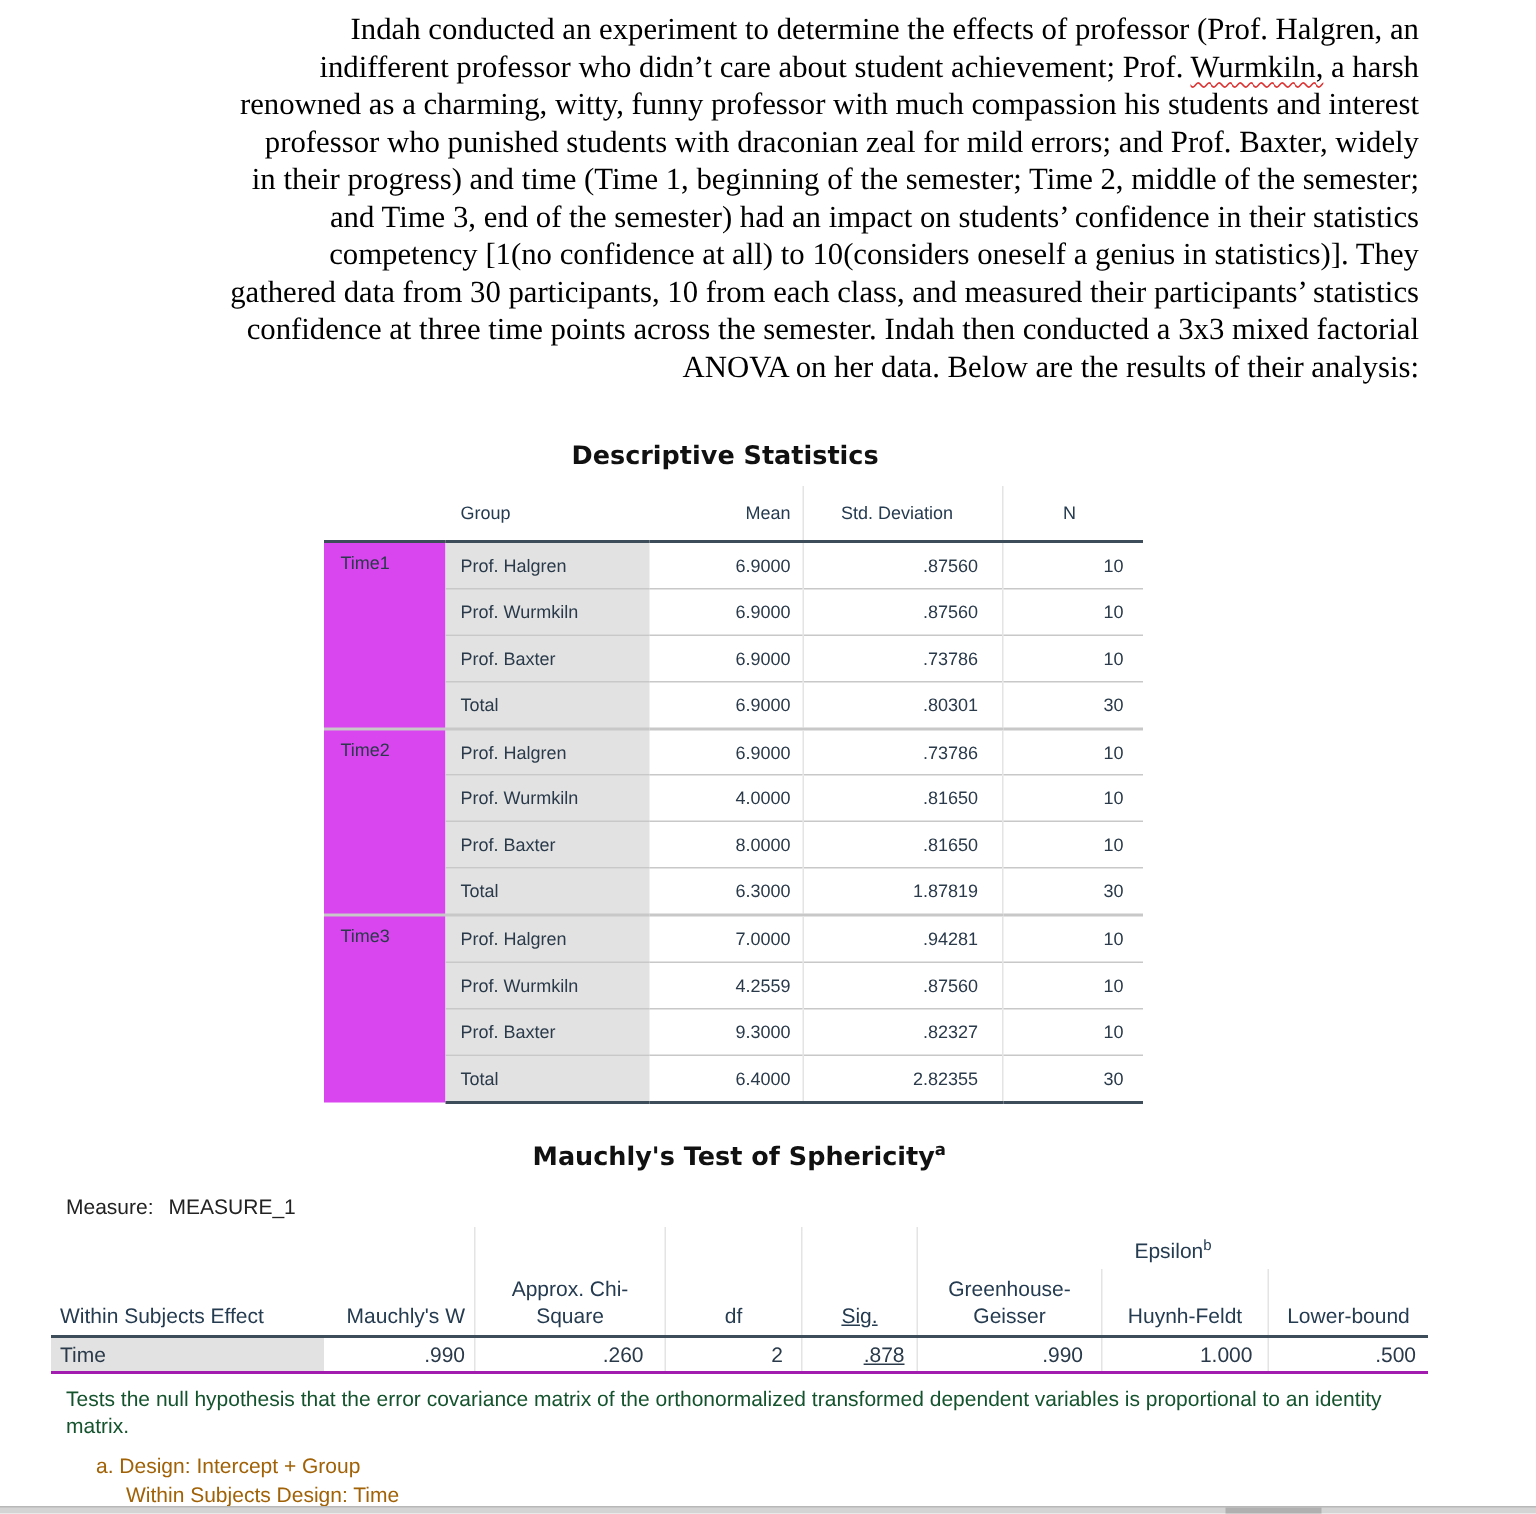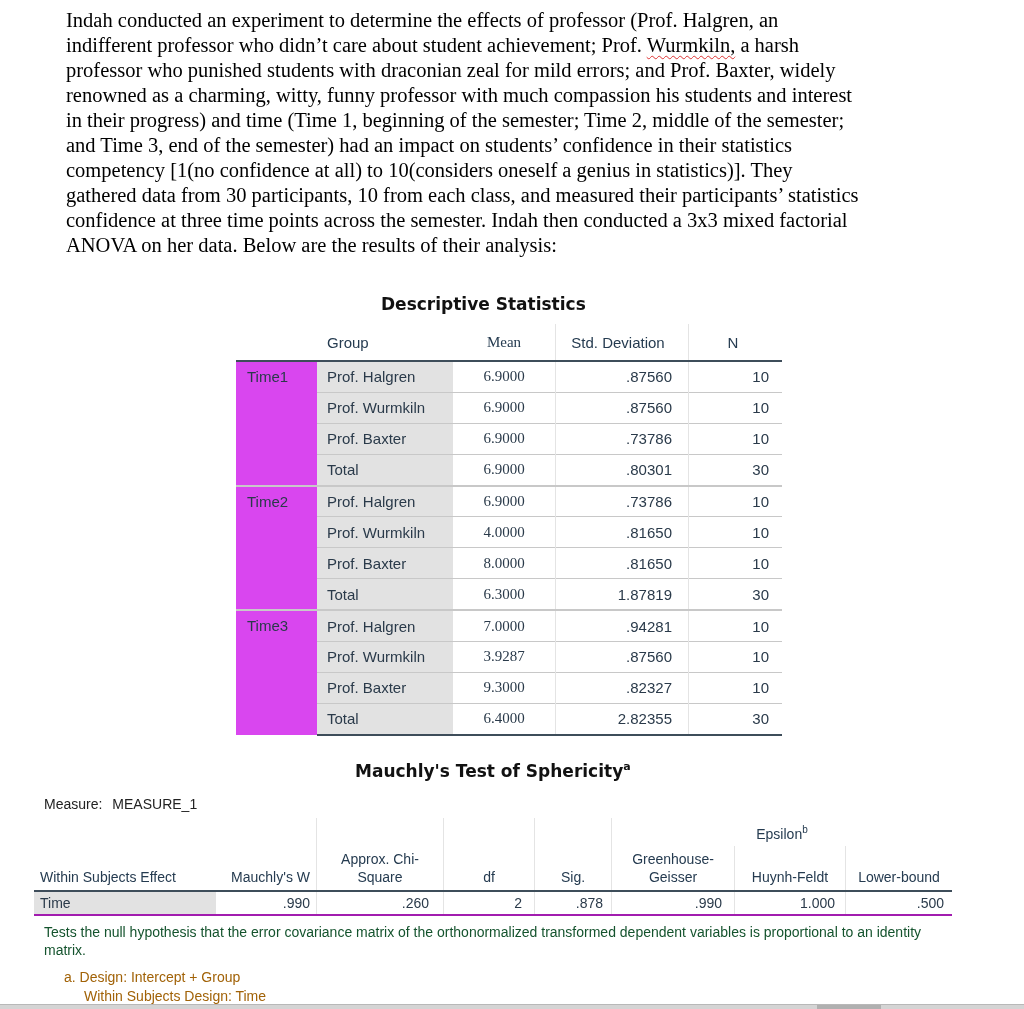--- a/index.html
+++ b/index.html
@@ -2,36 +2,36 @@
 <html><head>
 <meta charset="utf-8">
 <style>
   html, body { margin: 0; padding: 0; background: #ffffff; }
   body { width: 1024px; height: 1009px; position: relative; overflow: hidden; font-family: "Liberation Sans", sans-serif; }
 
   .question {
     position: absolute; left: 66px; top: 8px; width: 880px;
     font-family: "Liberation Serif", serif; font-size: 20.5px; line-height: 25px; color: #000;
   }
-  .question p { margin: 0; white-space: nowrap; }
+  .question p { margin: 0; white-space: nowrap; text-align: right; }
   .spell { text-decoration: underline wavy #d33; text-decoration-thickness: 1px; text-underline-offset: 3px; }
 
   .tbl-title {
     position: absolute; font-family: "DejaVu Sans", sans-serif; font-weight: bold; font-size: 17px; color: #111;
   }
   .tbl-title sup { font-size: 11px; }
 
   
-  .desc { position: absolute; left: 236px; top: 324px; border-collapse: collapse; font-size: 15px; color: #2a3a4a; }
+  .desc { position: absolute; left: 216px; top: 324px; border-collapse: collapse; font-size: 12px; color: #2a3a4a; }
   .desc td, .desc th { height: 29.9px; padding: 0 8px; white-space: nowrap; font-weight: normal; }
   .desc thead th { height: 30px; vertical-align: middle; color: #253b50; }
   .desc thead tr { border-bottom: 2px solid #3e4d5a; }
   .desc .c-time { width: 62px; background: #d946ef; vertical-align: top; padding-top: 6px; padding-left: 11px; }
   .desc .c-group { width: 118px; background: #e2e2e2; padding-left: 10px; }
-  .desc .c-mean { width: 86px; text-align: center; font-family: Liberation Serif, serif; }
+  .desc .c-mean { width: 86px; text-align: right; }
   .desc .c-sd { width: 108px; text-align: right; padding-right: 16px; border-left: 1px solid #e4e4e4; }
   .desc .c-n { width: 72px; text-align: right; padding-right: 13px; border-left: 1px solid #e4e4e4; }
   .desc tbody tr.sub td:not(.c-time) { border-top: 1px solid #c8c8c8; }
   .desc tbody tr.grp td { border-top: 2px solid #c8c8c8; }
   .desc tbody tr.last td { border-bottom: 2px solid #3e4d5a; }
   .desc thead th.c-group { background: transparent; text-align: left; }
   .desc thead th.c-time { background: transparent; }
   .desc thead th.c-sd, .desc thead th.c-n { text-align: center; }
 
   .measure { position: absolute; left: 44px; top: 796px; font-size: 14px; color: #222; }
@@ -45,21 +45,21 @@
   .mau .vl { border-left: 1px solid #e4e4e4; }
   .mau tr.hdr2 { border-bottom: 2px solid #3e4d5a; }
   .mau tbody tr { border-bottom: 2px solid #a21caf; }
   .mau .c-eff { width: 170px; text-align: left; background: #e2e2e2; }
   .mau th.c-eff { background: transparent; }
   .mau .c-w { width: 88px; text-align: right; }
   .mau .c-chi { width: 106px; text-align: center; }
   .mau td.c-chi { text-align: right; padding-right: 14px; }
   .mau .c-df { width: 72px; text-align: center; }
   .mau td.c-df { text-align: right; padding-right: 12px; }
-  .mau .c-sig { width: 62px; text-align: center; }
+  .mau .c-sig { width: 62px; text-align: center; text-decoration: underline; }
   .mau td.c-sig { text-align: right; padding-right: 8px; }
   .mau .c-gg { width: 104px; text-align: center; }
   .mau td.c-gg { text-align: right; padding-right: 12px; }
   .mau .c-hf { width: 94px; text-align: center; }
   .mau td.c-hf { text-align: right; padding-right: 10px; }
   .mau .c-lb { width: 92px; text-align: center; }
   .mau td.c-lb { text-align: right; padding-right: 8px; }
 
   .footnote { position: absolute; left: 44px; top: 923px; width: 900px; font-size: 14px; line-height: 18px; color: #14532d; }
   .note-a { position: absolute; left: 64px; top: 968px; font-size: 14px; line-height: 19px; color: #a16207; }
@@ -67,22 +67,22 @@
 
   .bottom-bar { position: absolute; left: 0; top: 1004px; width: 1024px; height: 5px; background: #d4d4d4; border-top: 1px solid #b8b8b8; }
   .bottom-thumb { position: absolute; left: 817px; top: 0; width: 64px; height: 5px; background: #b0b0b0; }
 </style>
 </head>
 <body>
 
 <div class="question">
   <p>Indah conducted an experiment to determine the effects of professor (Prof. Halgren, an</p>
   <p><span>indifferent professor who didn’t care about student achievement; Prof. </span><span class="spell">Wurmkiln,</span><span> a harsh</span></p>
+  <p>renowned as a charming, witty, funny professor with much compassion his students and interest</p>
   <p>professor who punished students with draconian zeal for mild errors; and Prof. Baxter, widely</p>
-  <p>renowned as a charming, witty, funny professor with much compassion his students and interest</p>
   <p>in their progress) and time (Time 1, beginning of the semester; Time 2, middle of the semester;</p>
   <p>and Time 3, end of the semester) had an impact on students’ confidence in their statistics</p>
   <p>competency [1(no confidence at all) to 10(considers oneself a genius in statistics)]. They</p>
   <p>gathered data from 30 participants, 10 from each class, and measured their participants’ statistics</p>
   <p>confidence at three time points across the semester. Indah then conducted a 3x3 mixed factorial</p>
   <p>ANOVA on her data. Below are the results of their analysis:</p>
 </div>
 
 <div class="tbl-title" style="left:381px; top:294px;">Descriptive Statistics</div>
 
@@ -149,21 +149,21 @@
       </tr>
       <tr class="grp">
         <td class="c-time" rowspan="4">Time3</td>
         <td class="c-group">Prof. Halgren</td>
         <td class="c-mean">7.0000</td>
         <td class="c-sd">.94281</td>
         <td class="c-n">10</td>
       </tr>
       <tr class="sub">
         <td class="c-group">Prof. Wurmkiln</td>
-        <td class="c-mean">3.9287</td>
+        <td class="c-mean">4.2559</td>
         <td class="c-sd">.87560</td>
         <td class="c-n">10</td>
       </tr>
       <tr class="sub">
         <td class="c-group">Prof. Baxter</td>
         <td class="c-mean">9.3000</td>
         <td class="c-sd">.82327</td>
         <td class="c-n">10</td>
       </tr>
       <tr class="sub last">

